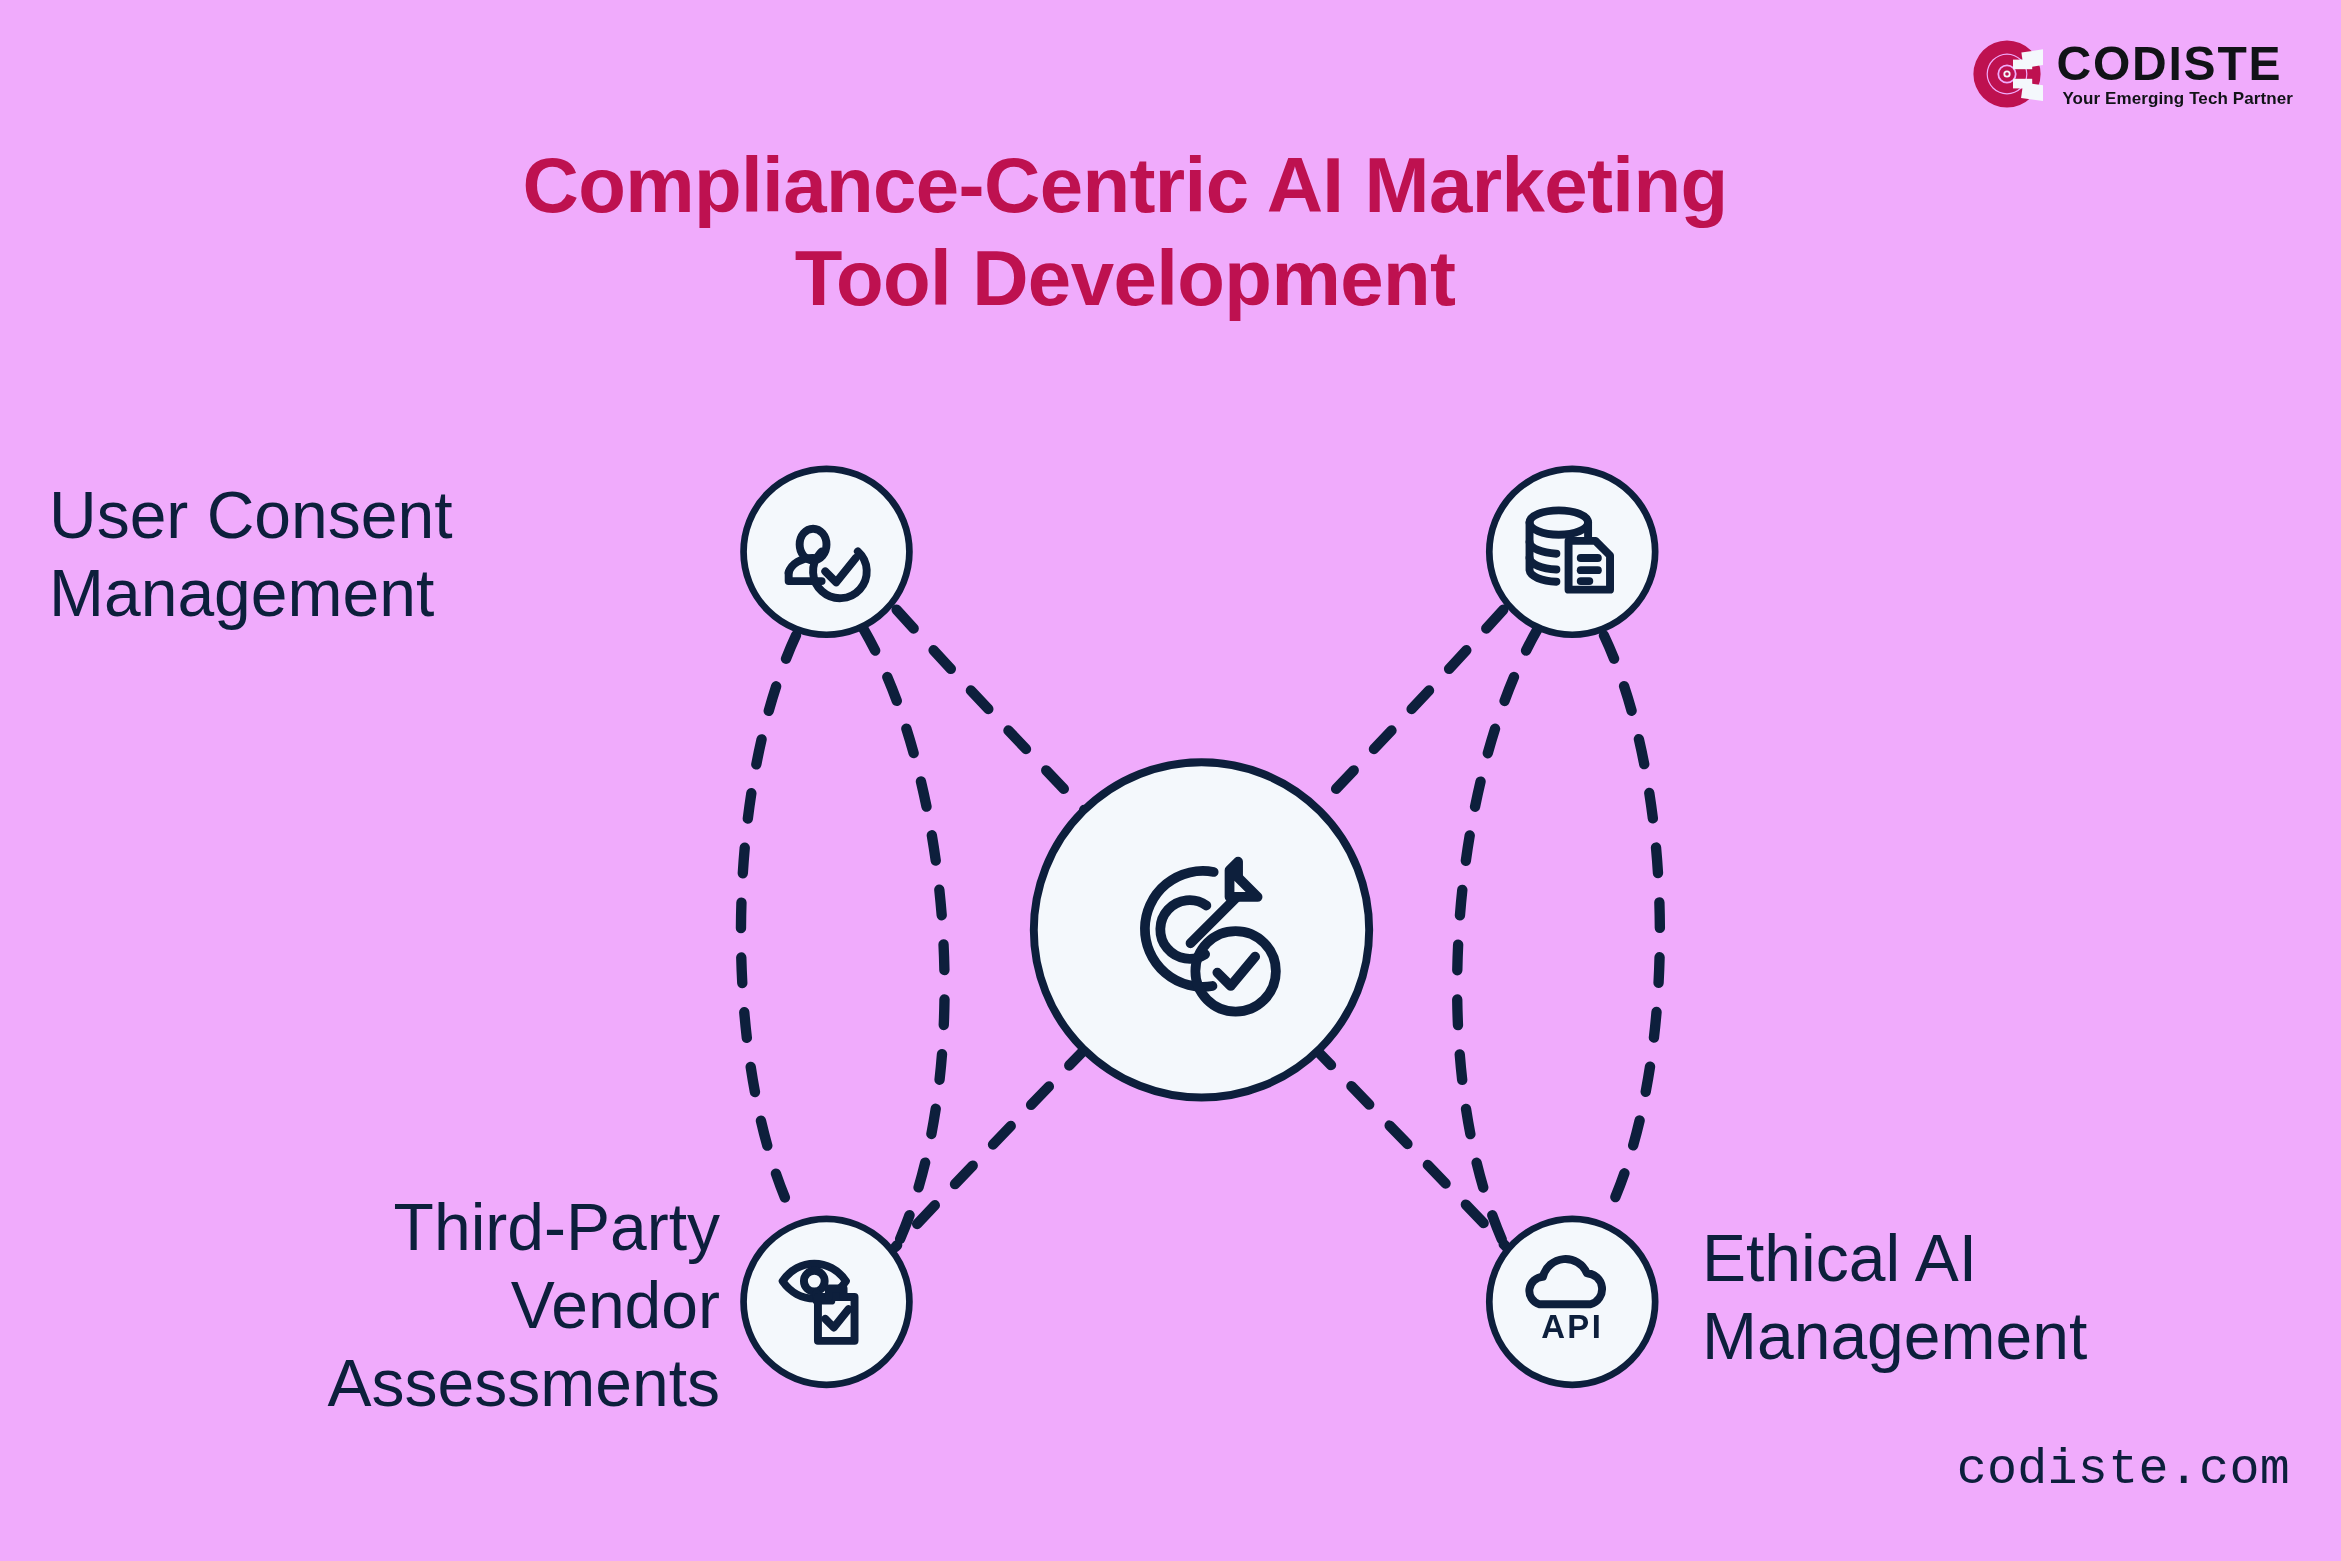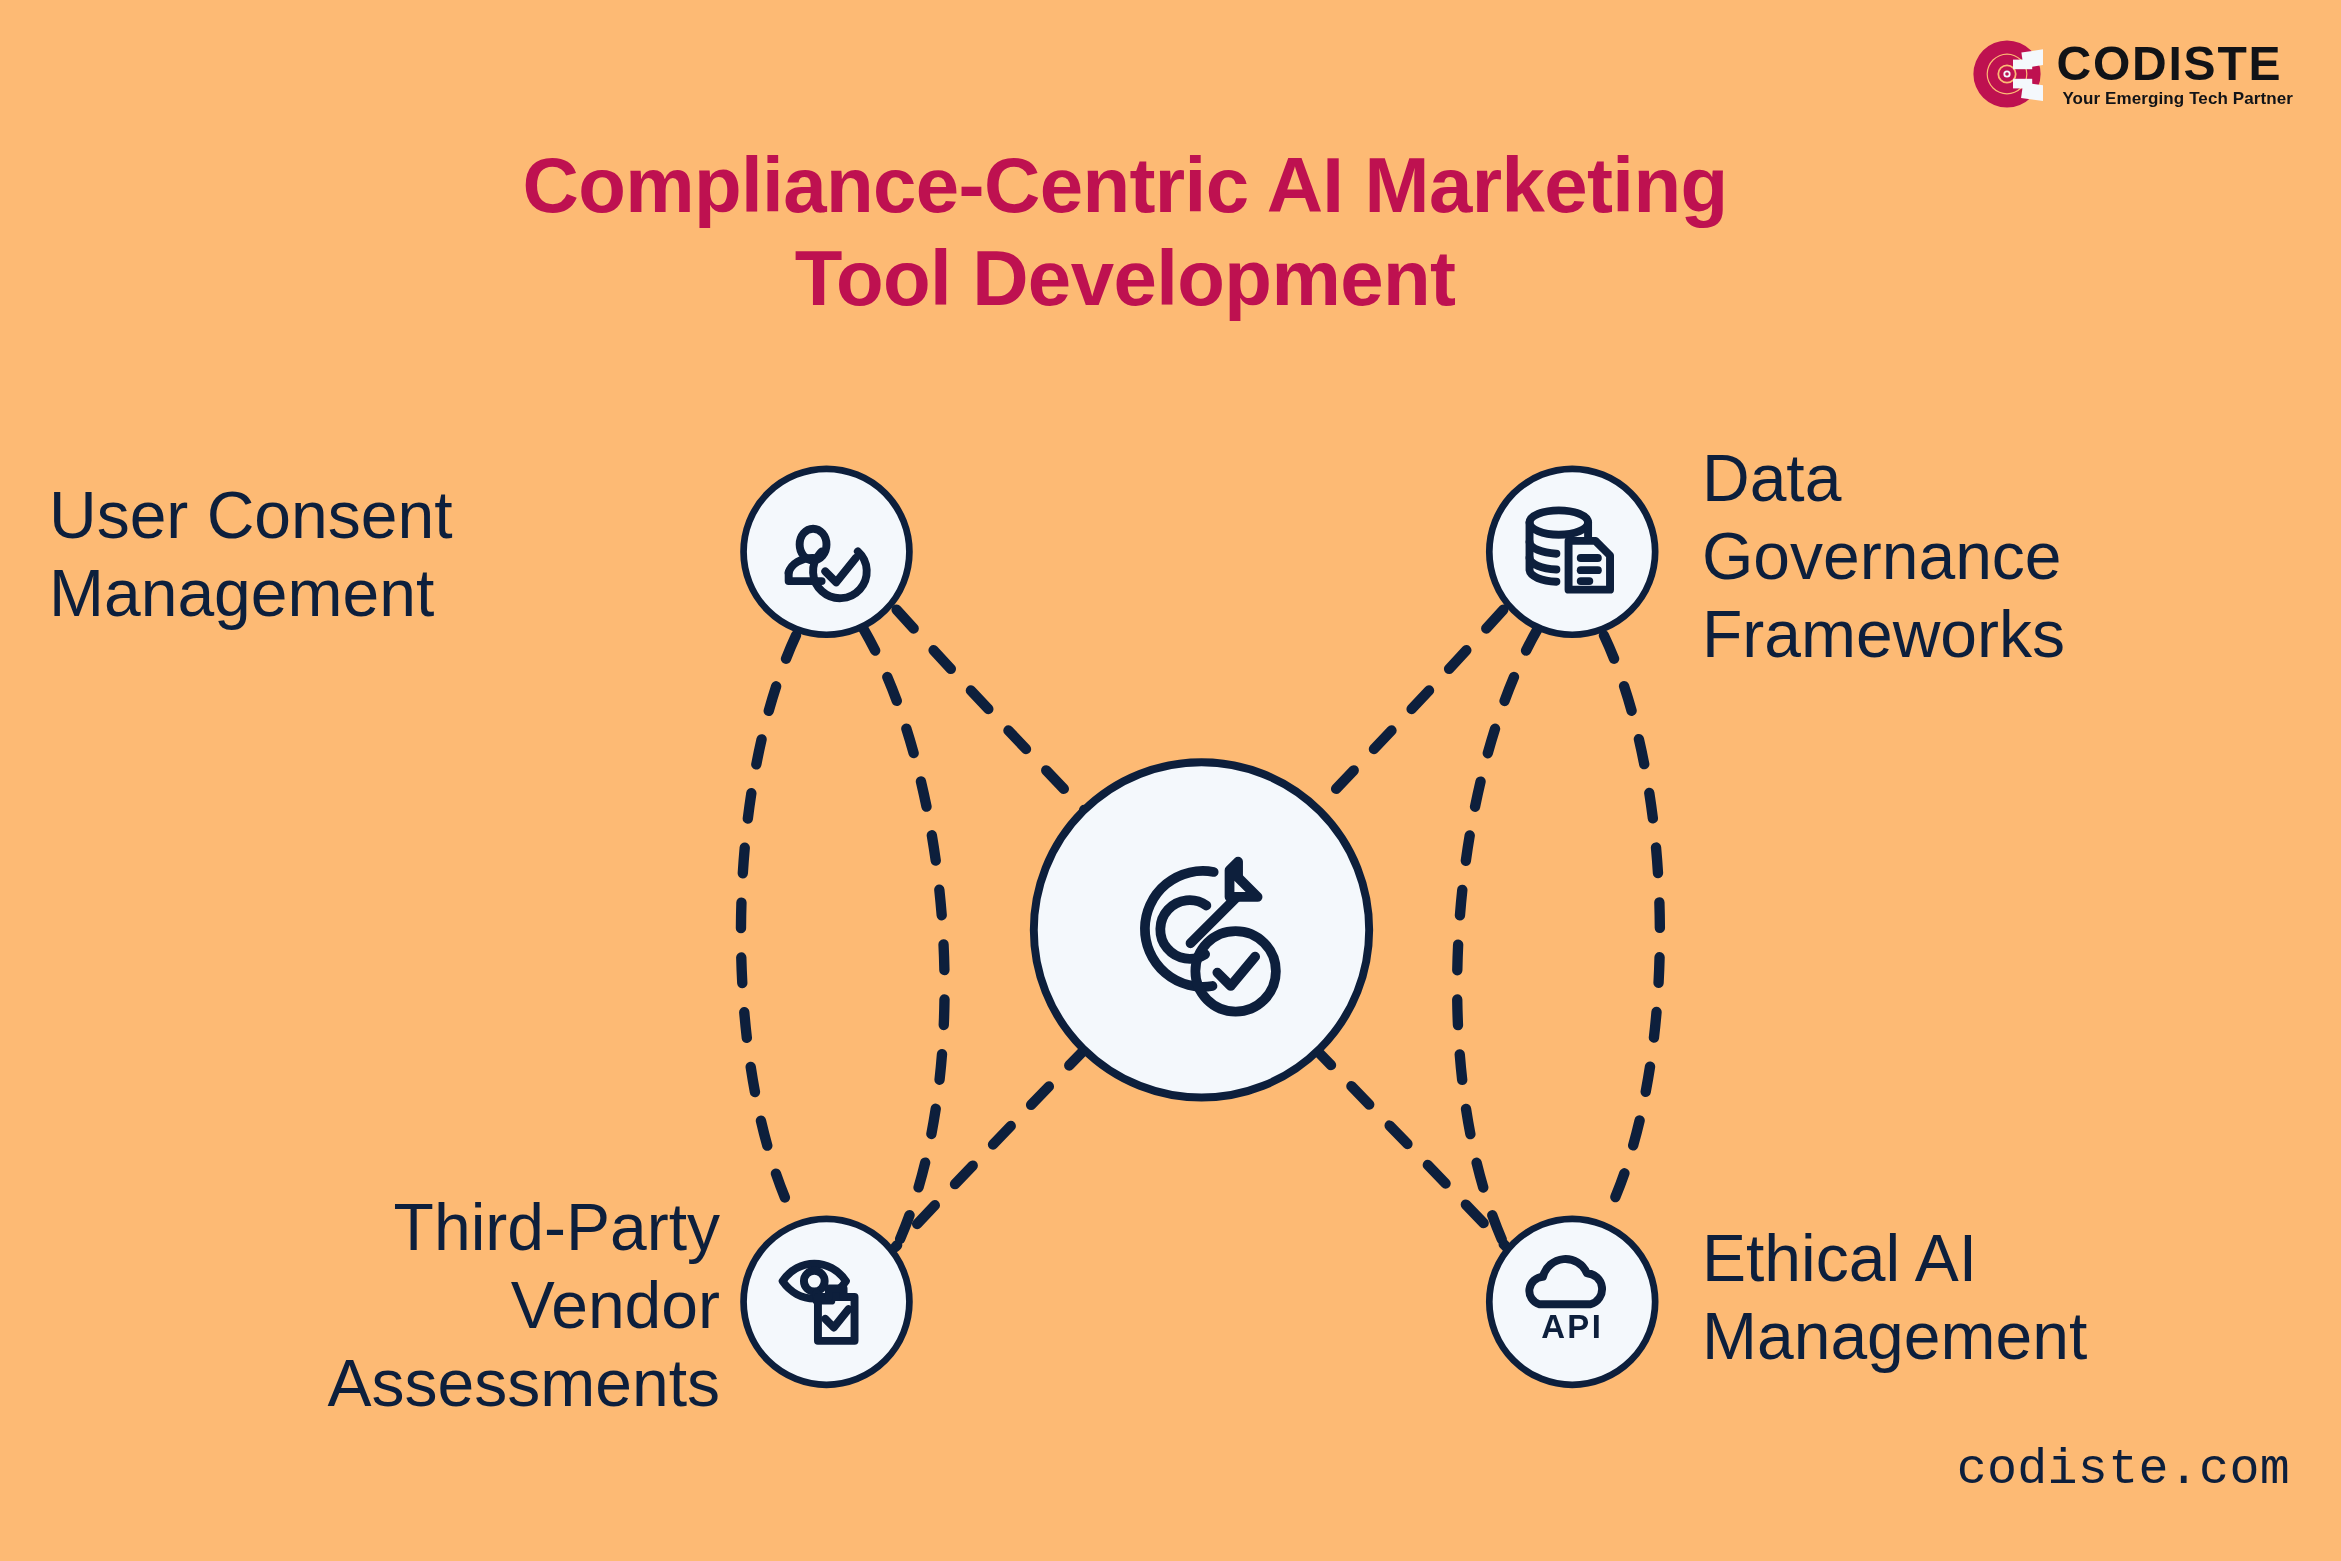--- a/index.html
+++ b/index.html
@@ -13,21 +13,21 @@
     font-family: "Liberation Sans", sans-serif;
     overflow: hidden;
     position: relative;
   }
 
   #stage {
     position: absolute;
     left: 0; top: 0;
     width: 2342px;
     height: 1561px;
-    background: #fdba74;
+    background: #f0abfc;
   }
 
   
   .logo-wrap {
     position: absolute;
     right: 49px;
     top: 38px;
     display: flex;
     align-items: center;
     gap: 13.4px;
@@ -210,23 +210,20 @@
       <g transform="translate(2578,2135)" fill="none" stroke="#0d1f3c" stroke-width="13" stroke-linecap="round" stroke-linejoin="round">
         <path d="M -54 4 a 23 23 0 0 1 6 -45 a 38 38 0 0 1 72 -6 a 26 26 0 0 1 6 51 Z"></path>
       </g>
       <text x="2578" y="2195" text-anchor="middle" font-family="Liberation Sans, sans-serif" font-weight="700" font-size="54" letter-spacing="4" fill="#0d1f3c">API</text>
     </g>
   </svg>
 
   <div class="node-label label-tl">User Consent
 Management</div>
 
-  <div class="node-label label-tr">Data
-Governance
-Frameworks</div>
 
   <div class="node-label label-bl">Third-Party
 Vendor
 Assessments</div>
 
   <div class="node-label label-br">Ethical AI
 Management</div>
 
   <div class="footer-url">codiste.com</div>
 

